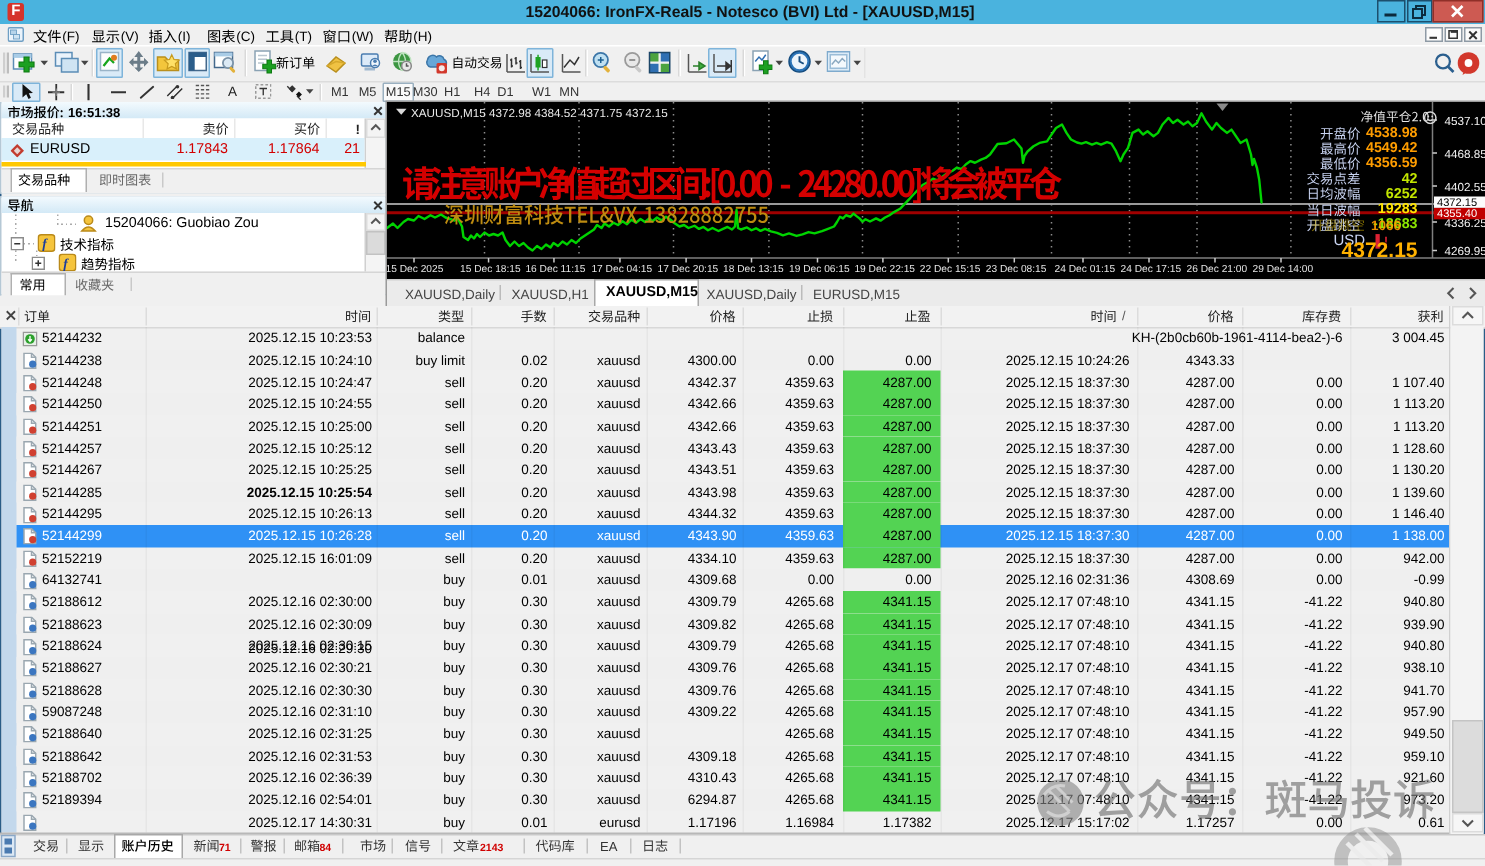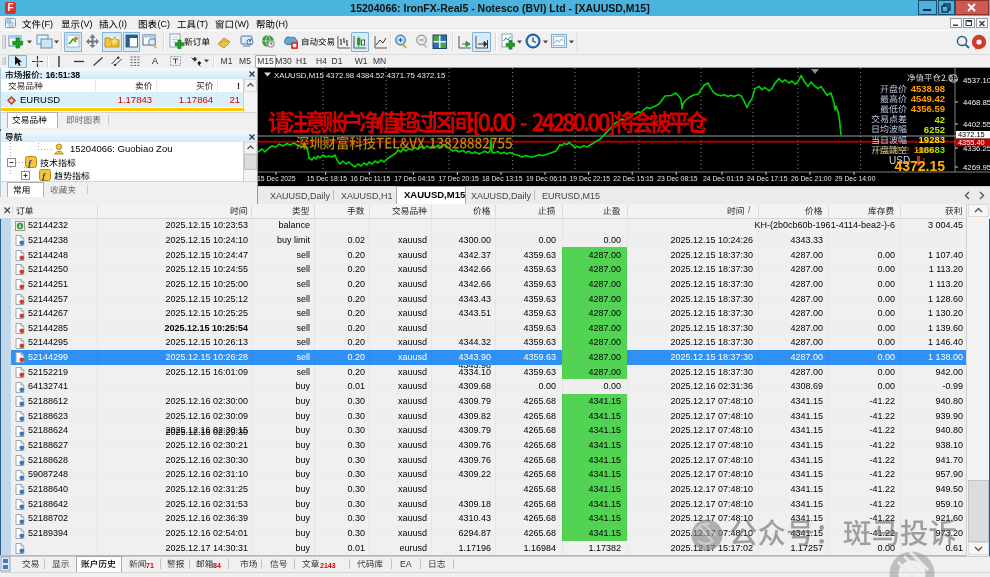--- a/index.html
+++ b/index.html
@@ -1070,21 +1070,21 @@
 <svg style="position:absolute;left:15px;top:323.12px;" width="10" height="11" viewBox="0 0 10 11">
     <path d="M1 0.5 H6 L8.8 3.2 V10.5 H1 Z" fill="#fff" stroke="#9aa7b0"></path>
     <path d="M6 0.5 V3.2 H8.8" fill="none" stroke="#9aa7b0"></path>
     <circle cx="6.8" cy="7.8" r="2.4" fill="#d04030"></circle>
   </svg>
 <div style="position:absolute;left:28px;top:322.82px;font-size:9px;color:#000;font-weight:400;white-space:nowrap;line-height:1.15;">52144285</div>
 <div style="position:absolute;right:742px;top:322.82px;font-size:9px;color:#000;font-weight:700;white-space:nowrap;line-height:1.15;">2025.12.15 10:25:54</div>
 <div style="position:absolute;right:680px;top:322.82px;font-size:9px;color:#000;font-weight:400;white-space:nowrap;line-height:1.15;">sell</div>
 <div style="position:absolute;right:625px;top:322.82px;font-size:9px;color:#000;font-weight:400;white-space:nowrap;line-height:1.15;">0.20</div>
 <div style="position:absolute;right:563px;top:322.82px;font-size:9px;color:#000;font-weight:400;white-space:nowrap;line-height:1.15;">xauusd</div>
-<div style="position:absolute;right:499px;top:322.82px;font-size:9px;color:#000;font-weight:400;white-space:nowrap;line-height:1.15;margin-top:37px;">4343.98</div>
+<div style="position:absolute;right:499px;top:322.82px;font-size:9px;color:#000;font-weight:400;white-space:nowrap;line-height:1.15;">4343.98</div>
 <div style="position:absolute;right:434px;top:322.82px;font-size:9px;color:#000;font-weight:400;white-space:nowrap;line-height:1.15;">4359.63</div>
 <div style="position:absolute;right:369px;top:322.82px;font-size:9px;color:#000;font-weight:400;white-space:nowrap;line-height:1.15;">4287.00</div>
 <div style="position:absolute;right:237px;top:322.82px;font-size:9px;color:#000;font-weight:400;white-space:nowrap;line-height:1.15;">2025.12.15 18:37:30</div>
 <div style="position:absolute;right:167px;top:322.82px;font-size:9px;color:#000;font-weight:400;white-space:nowrap;line-height:1.15;">4287.00</div>
 <div style="position:absolute;right:95px;top:322.82px;font-size:9px;color:#000;font-weight:400;white-space:nowrap;line-height:1.15;">0.00</div>
 <div style="position:absolute;right:27px;top:322.82px;font-size:9px;color:#000;font-weight:400;white-space:nowrap;line-height:1.15;">1 139.60</div>
 <div style="position:absolute;left:562px;top:335.28px;width:65px;height:14.66px;background:#53d353"></div>
 <svg style="position:absolute;left:15px;top:337.78px;" width="10" height="11" viewBox="0 0 10 11">
     <path d="M1 0.5 H6 L8.8 3.2 V10.5 H1 Z" fill="#fff" stroke="#9aa7b0"></path>
     <path d="M6 0.5 V3.2 H8.8" fill="none" stroke="#9aa7b0"></path>

